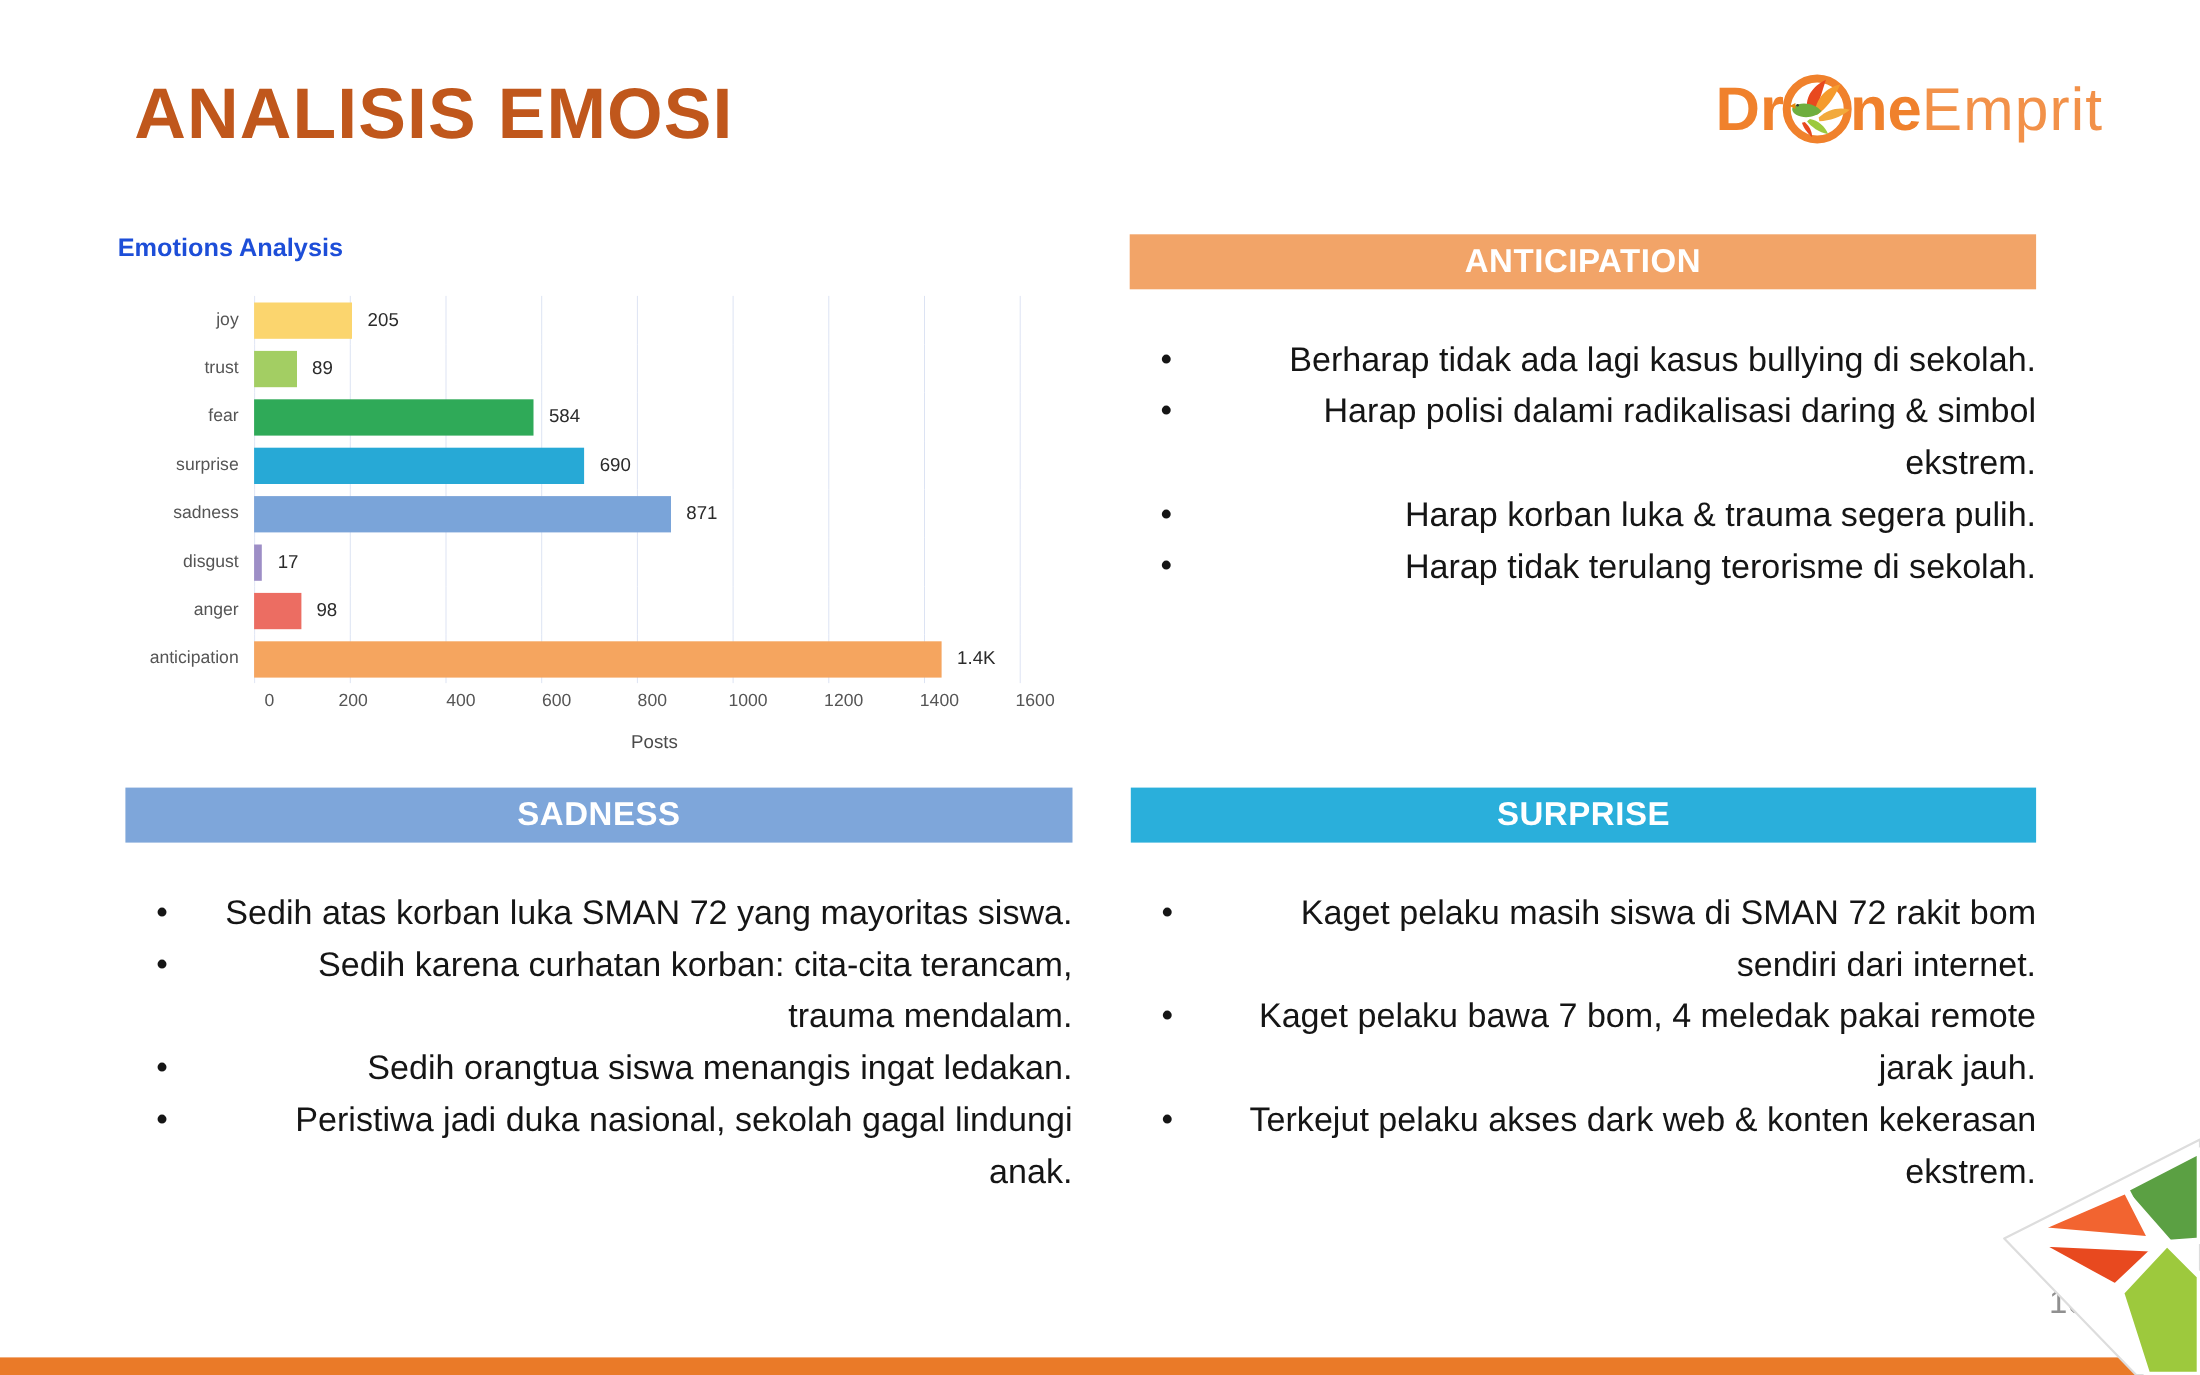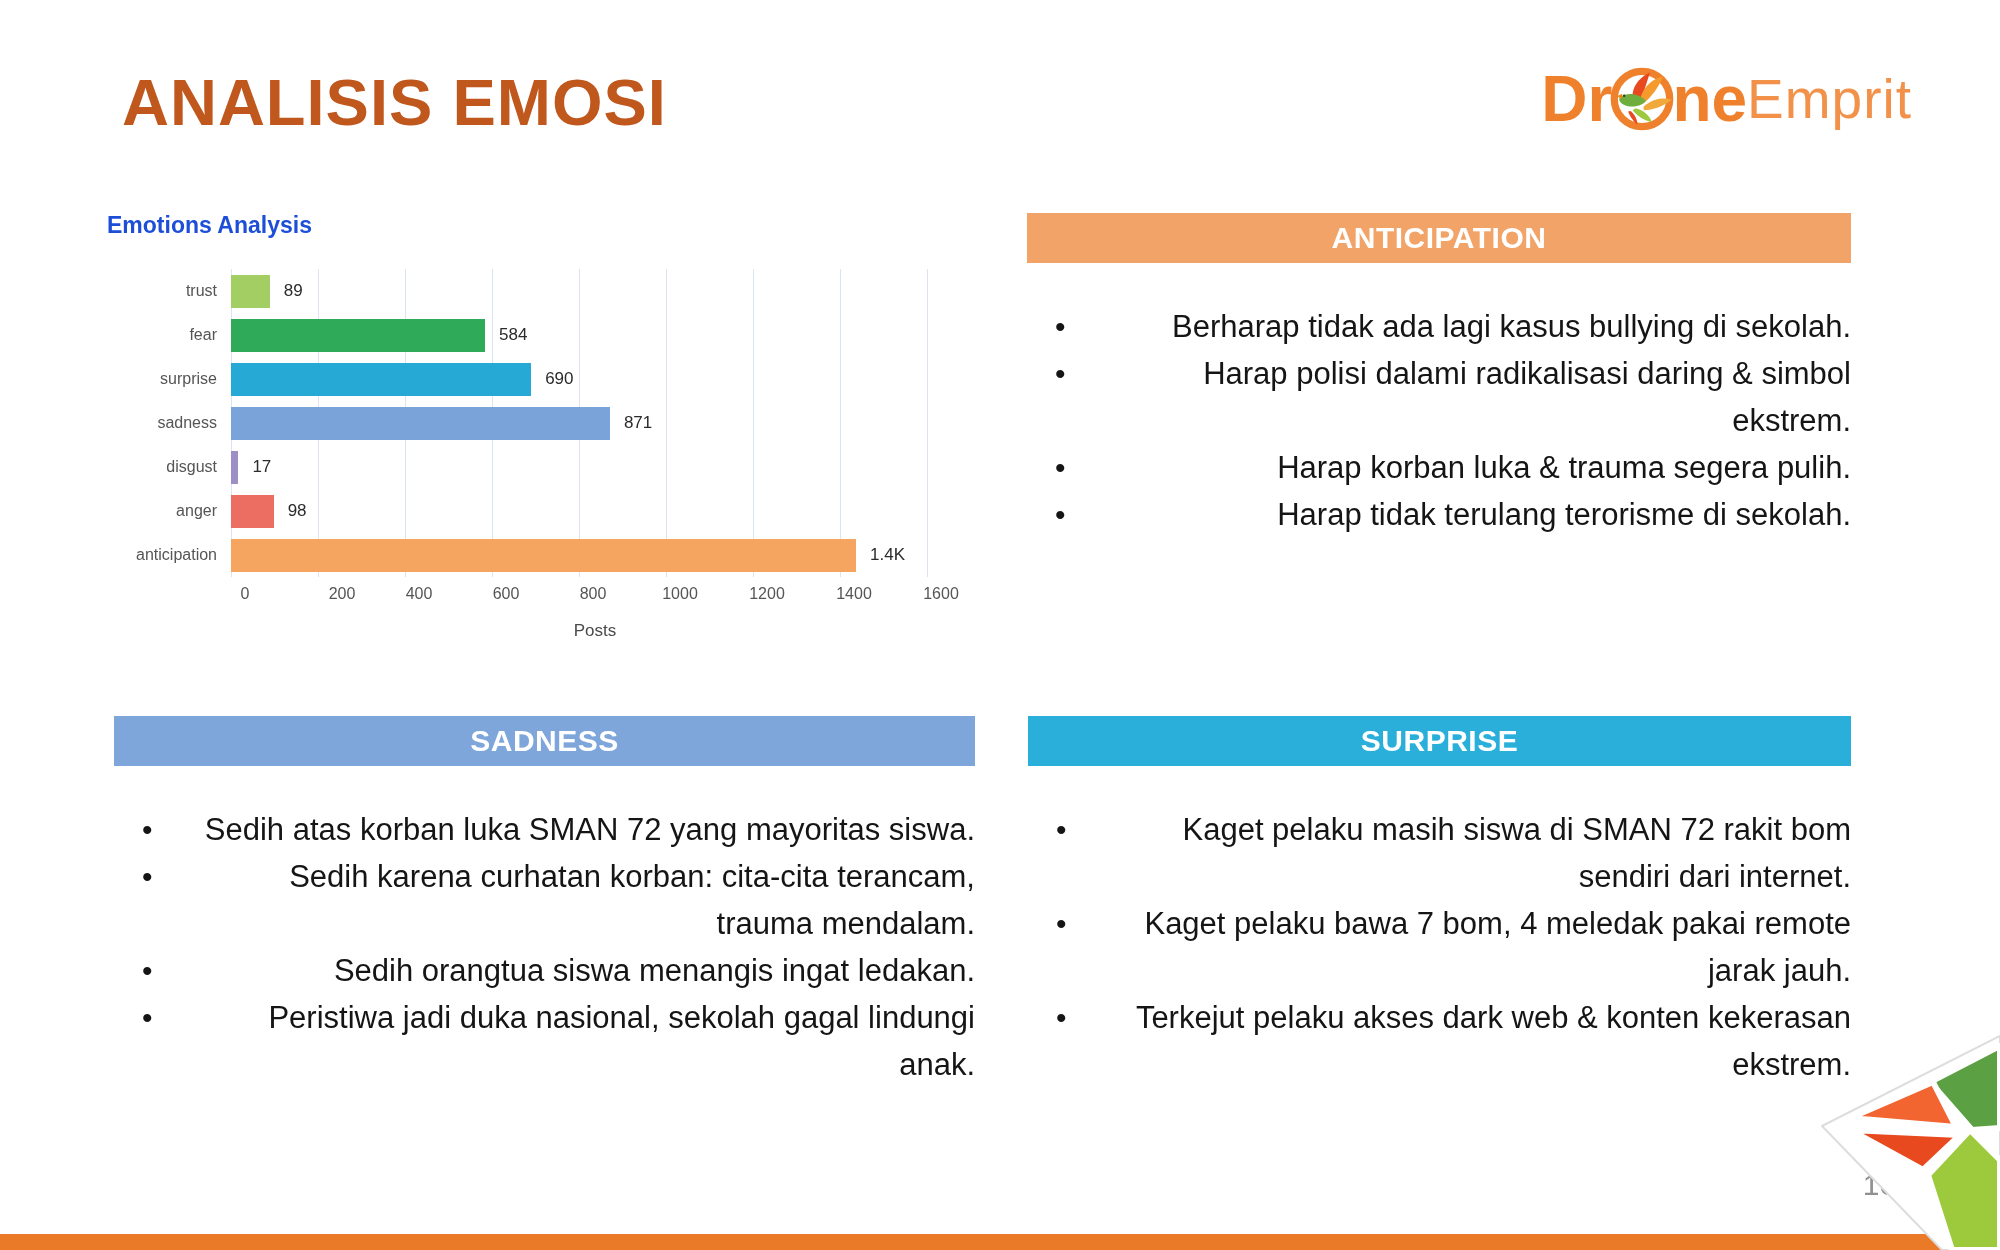--- a/index.html
+++ b/index.html
@@ -24,21 +24,21 @@
 
   
   .logo {
     position: absolute;
     top: 66px; right: 88px;
     display: flex;
     align-items: center;
     line-height: 1;
   }
   .logo .logo-bold {
-    font-size: 64px;
+    font-size: 56px;
     font-weight: 800;
     color: #F0812C;
     letter-spacing: 0;
   }
   .logo .logo-light {
     font-size: 55px;
     font-weight: 400;
     color: #F29149;
     letter-spacing: 1px;
   }
@@ -192,20 +192,27 @@
     <path d="M33 68 C39 74, 43 80, 43 89 C35 82, 31 75, 29 69 Z" fill="#E8491F"></path>
   </svg>
   <span class="logo-bold">ne</span>
   <span class="logo-light">Emprit</span>
 </div>
 
 <div class="chart">
   <div class="chart-title">Emotions Analysis</div>
   <div class="chart-rows">
       <div class="chart-row">
+        <div class="chart-row-label">joy</div>
+        <div class="chart-track">
+          <div class="chart-bar" style="width: 89.175px; background: rgb(251, 213, 110);"></div>
+          <span class="chart-value">205</span>
+        </div>
+      </div>
+      <div class="chart-row">
         <div class="chart-row-label">trust</div>
         <div class="chart-track">
           <div class="chart-bar dotted" style="width: 38.715px; background: rgb(163, 206, 99);"></div>
           <span class="chart-value">89</span>
         </div>
       </div>
       <div class="chart-row">
         <div class="chart-row-label">fear</div>
         <div class="chart-track">
           <div class="chart-bar" style="width: 254.04px; background: rgb(47, 170, 88);"></div>
@@ -243,21 +250,21 @@
       <div class="chart-row">
         <div class="chart-row-label">anticipation</div>
         <div class="chart-track">
           <div class="chart-bar" style="width: 625.095px; background: rgb(245, 165, 95);"></div>
           <span class="chart-value">1.4K</span>
         </div>
       </div>
     </div>
   <div class="chart-xaxis">
       <span class="tick" style="left: 0px;">0</span>
-      <span class="tick" style="left: 97px;">200</span>
+      <span class="tick" style="left: 76px;">200</span>
       <span class="tick" style="left: 174px;">400</span>
       <span class="tick" style="left: 261px;">600</span>
       <span class="tick" style="left: 348px; text-align: center;">800</span>
       <span class="tick" style="left: 435px;">1000</span>
       <span class="tick" style="left: 522px;">1200</span>
       <span class="tick" style="left: 609px;">1400</span>
       <span class="tick" style="left: 696px;">1600</span>
     </div>
   <div class="chart-xlabel">Posts</div>
 </div>

